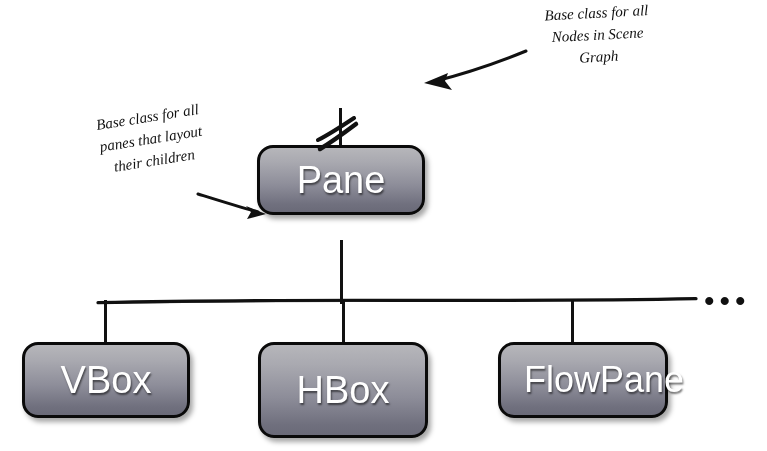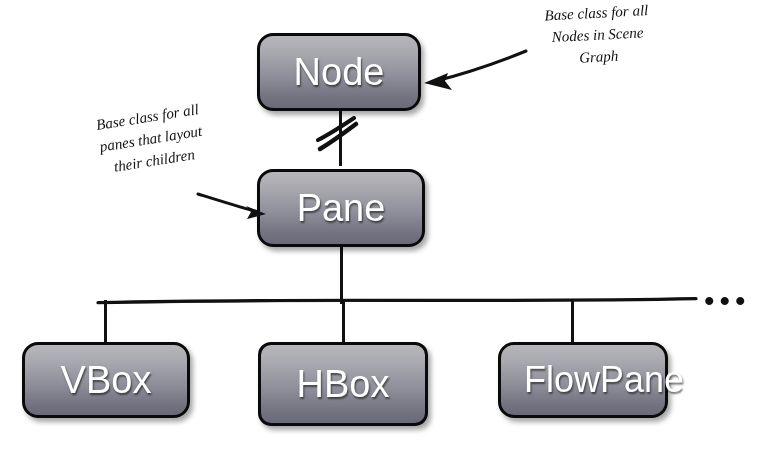--- a/index.html
+++ b/index.html
@@ -38,23 +38,23 @@
     font-weight: 400;
     font-size: 38px;
     line-height: 1;
     letter-spacing: 0px;
     text-shadow: 1px 2px 2px rgba(0,0,0,0.55);
     white-space: nowrap;
     user-select: none;
   }
 
   #box-node     { left: 257px; top: 33px;  width: 164px; height: 78px; }
-  #box-pane     { left: 257px; top: 169px; width: 168px; height: 78px; }
+  #box-pane     { left: 257px; top: 145px; width: 168px; height: 70px; }
   #box-vbox     { left: 22px;  top: 342px; width: 168px; height: 76px; }
-  #box-hbox     { left: 258px; top: 342px; width: 170px; height: 84px; border-radius: 13px; }
+  #box-hbox     { left: 258px; top: 342px; width: 170px; height: 96px; }
   #box-flowpane { left: 498px; top: 342px; width: 170px; height: 76px; padding-left: 42px; }
 
   #box-flowpane .node-label { font-size: 36px; }
 
   
   .line-v {
     position: absolute;
     width: 3px;
     background: #111111;
     z-index: 1;
@@ -154,23 +154,20 @@
     <path d="M2 6.6 C 90 4.6, 200 4.1, 300 4.3 C 410 4.5, 520 4.2, 600 2.6" stroke="#111111" stroke-width="3.2" fill="none" stroke-linecap="round"></path>
     <path d="M6 7.2 C 120 5.4, 260 5.0, 360 5.0 C 470 5.0, 540 4.4, 596 3.4" stroke="#111111" stroke-width="1.4" fill="none" stroke-linecap="round" opacity="0.75"></path>
   </svg>
 
   <div class="line-v" id="drop-vbox"></div>
   <div class="line-v" id="drop-hbox"></div>
   <div class="line-v" id="drop-flowpane"></div>
 
   <div id="ellipsis">•••</div>
 
-  <div class="node-box" id="box-node">
-    <span class="node-label">Node</span>
-  </div>
 
   <div class="node-box" id="box-pane">
     <span class="node-label">Pane</span>
   </div>
 
   <div class="node-box" id="box-vbox">
     <span class="node-label">VBox</span>
   </div>
 
   <div class="node-box" id="box-hbox">

